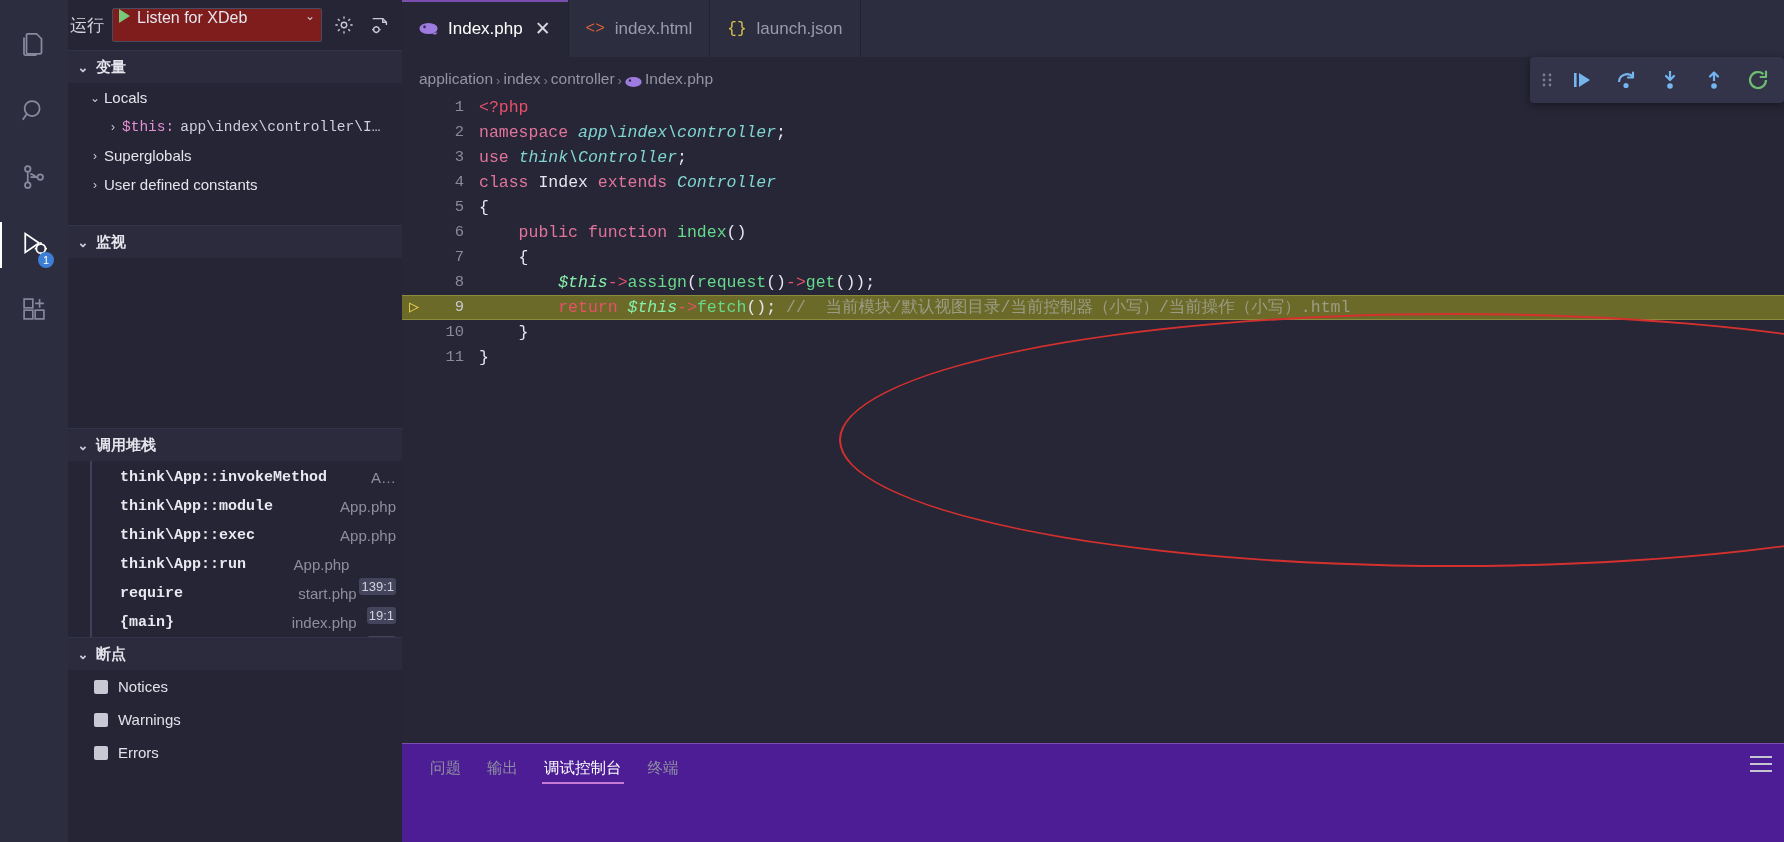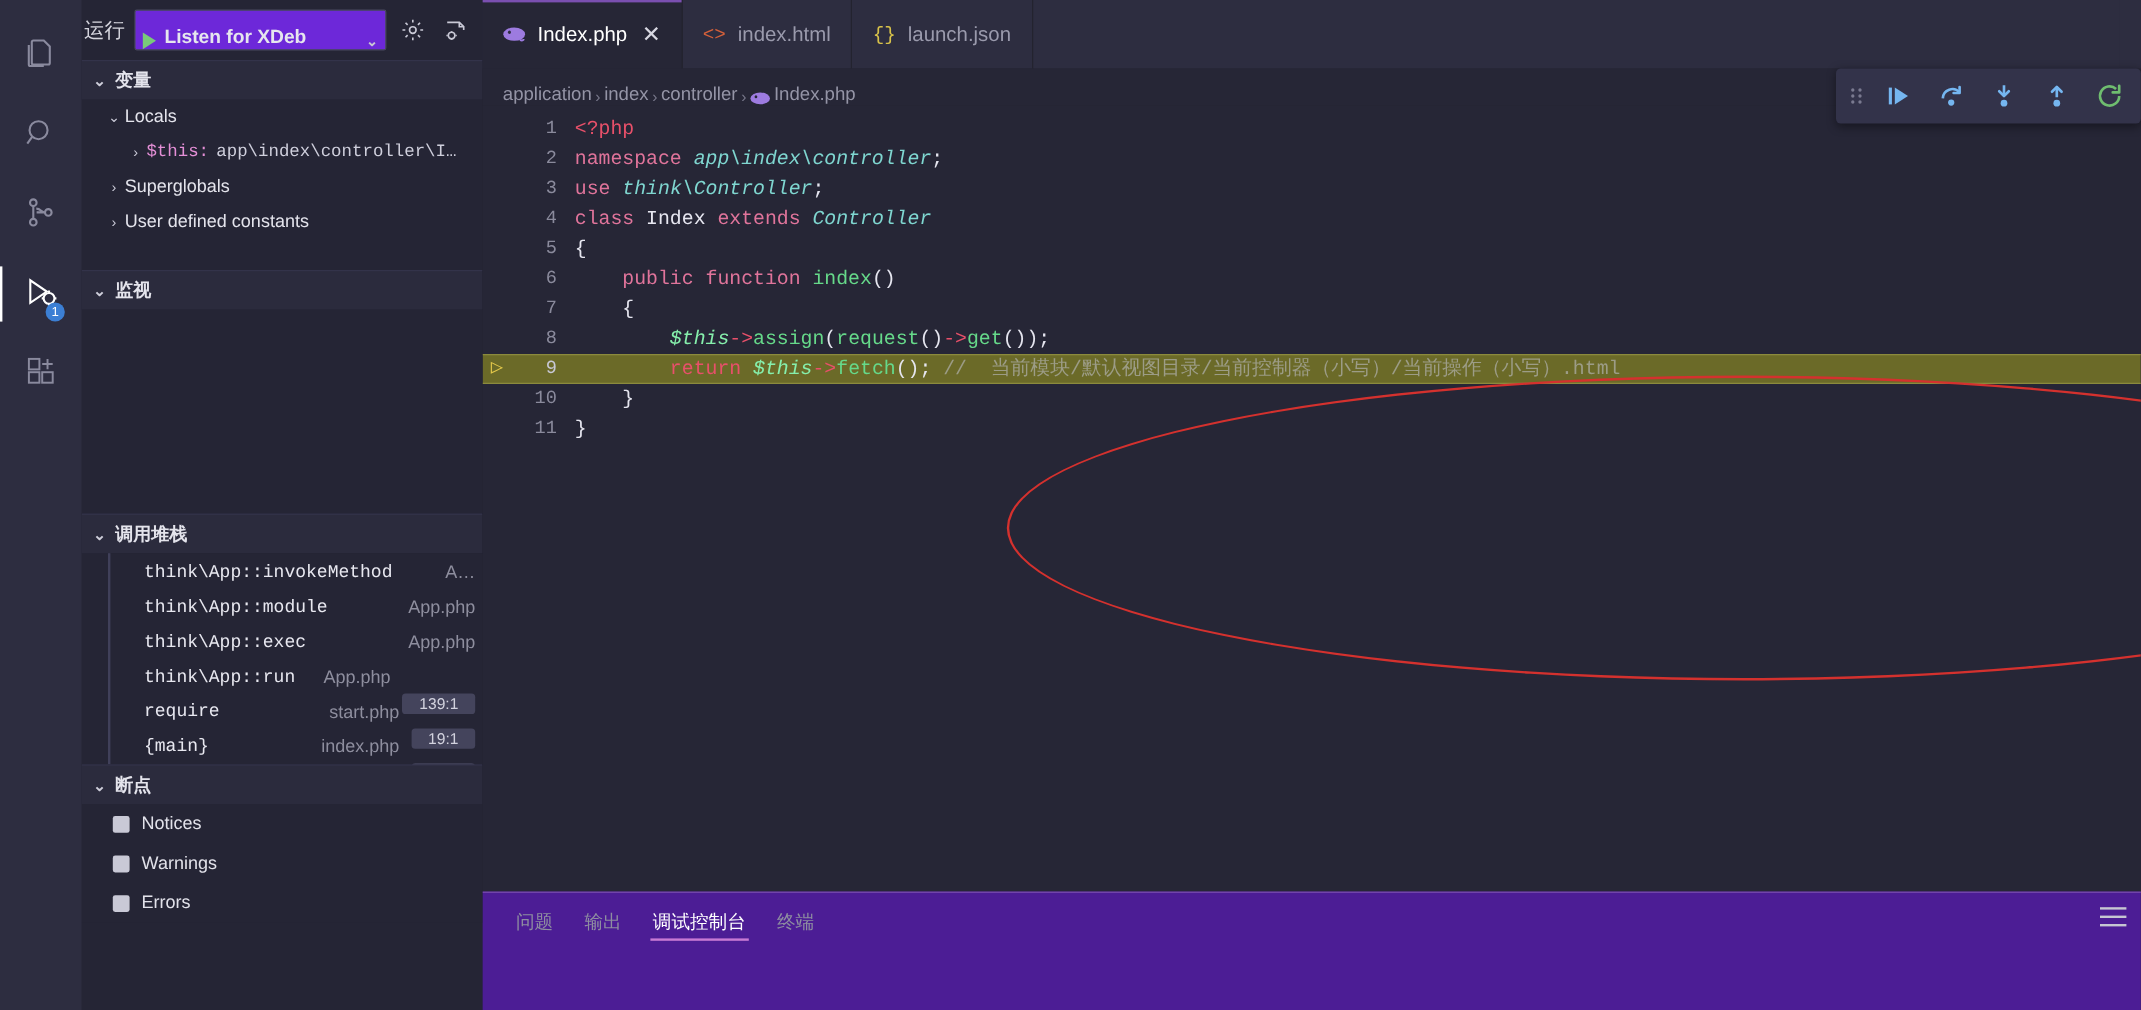--- a/index.html
+++ b/index.html
@@ -90,27 +90,26 @@
   .run-label {
     font-size: 17px;
     color: #d4d4dd;
     white-space: nowrap;
   }
   .launch-select {
     flex: 1;
     height: 32px;
     border: 1px solid #4a4a60;
     border-radius: 2px;
-    background: #6d28d9;
-    display: flex;
-    align-items: flex-end;
+    background: #7f1d1d;
+    display: flex;
+    align-items: flex-start;
     gap: 7px;
     padding: 0 6px;
     min-width: 0;
-    font-weight: bold;
   }
   .play-glyph {
     width: 0; height: 0;
     border-left: 11px solid #79c97a;
     border-top: 7px solid transparent;
     border-bottom: 7px solid transparent;
     flex: none;
   }
   .launch-name {
     font-size: 16px;
@@ -200,35 +199,35 @@
     padding-left: 28px;
     padding-right: 6px;
     font-size: 15px;
     gap: 10px;
     position: relative;
     white-space: nowrap;
   }
   .stack-body { border-left: 2px solid #40405a; margin-left: 22px; }
   .stack-fn {
     font-family: "Liberation Mono", monospace;
-    font-weight: normal;
+    font-weight: bold;
     color: #e8e8f0;
     font-size: 15px;
   }
   .stack-file {
     margin-left: auto;
     color: #8e8e9e;
     font-size: 15px;
   }
   .stack-line {
     background: #44445c;
     color: #d2d2de;
     font-size: 13px;
     border-radius: 3px;
-    padding: 1px 14px;
+    padding: 1px 2px;
     flex: none;
     margin-top: 44px;
   }
 
   
   .bp-row {
     height: 33px;
     display: flex;
     align-items: center;
     gap: 10px;

